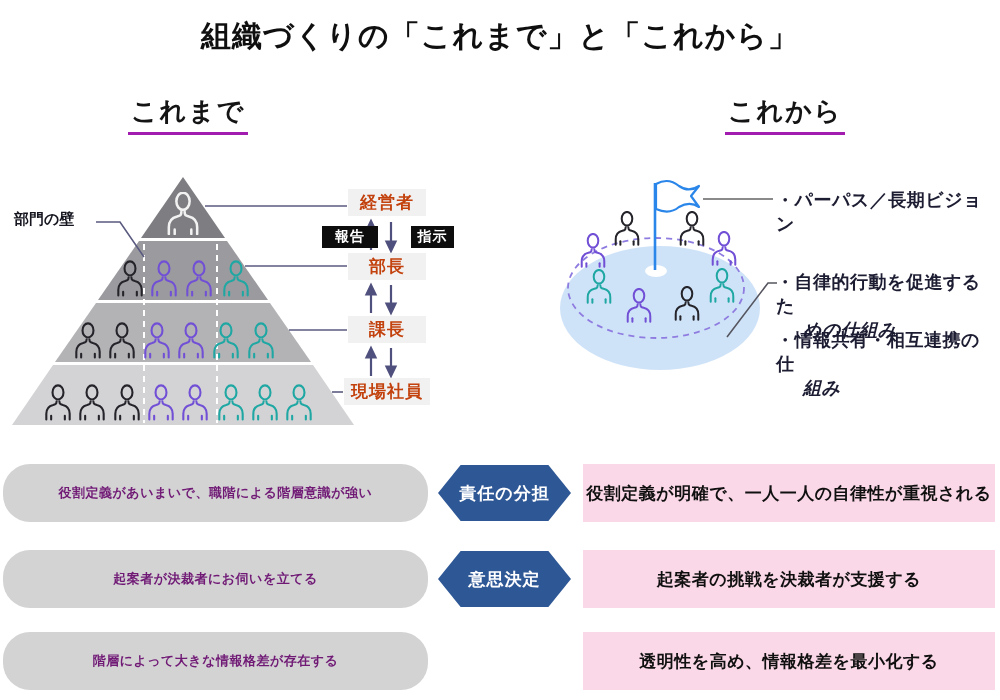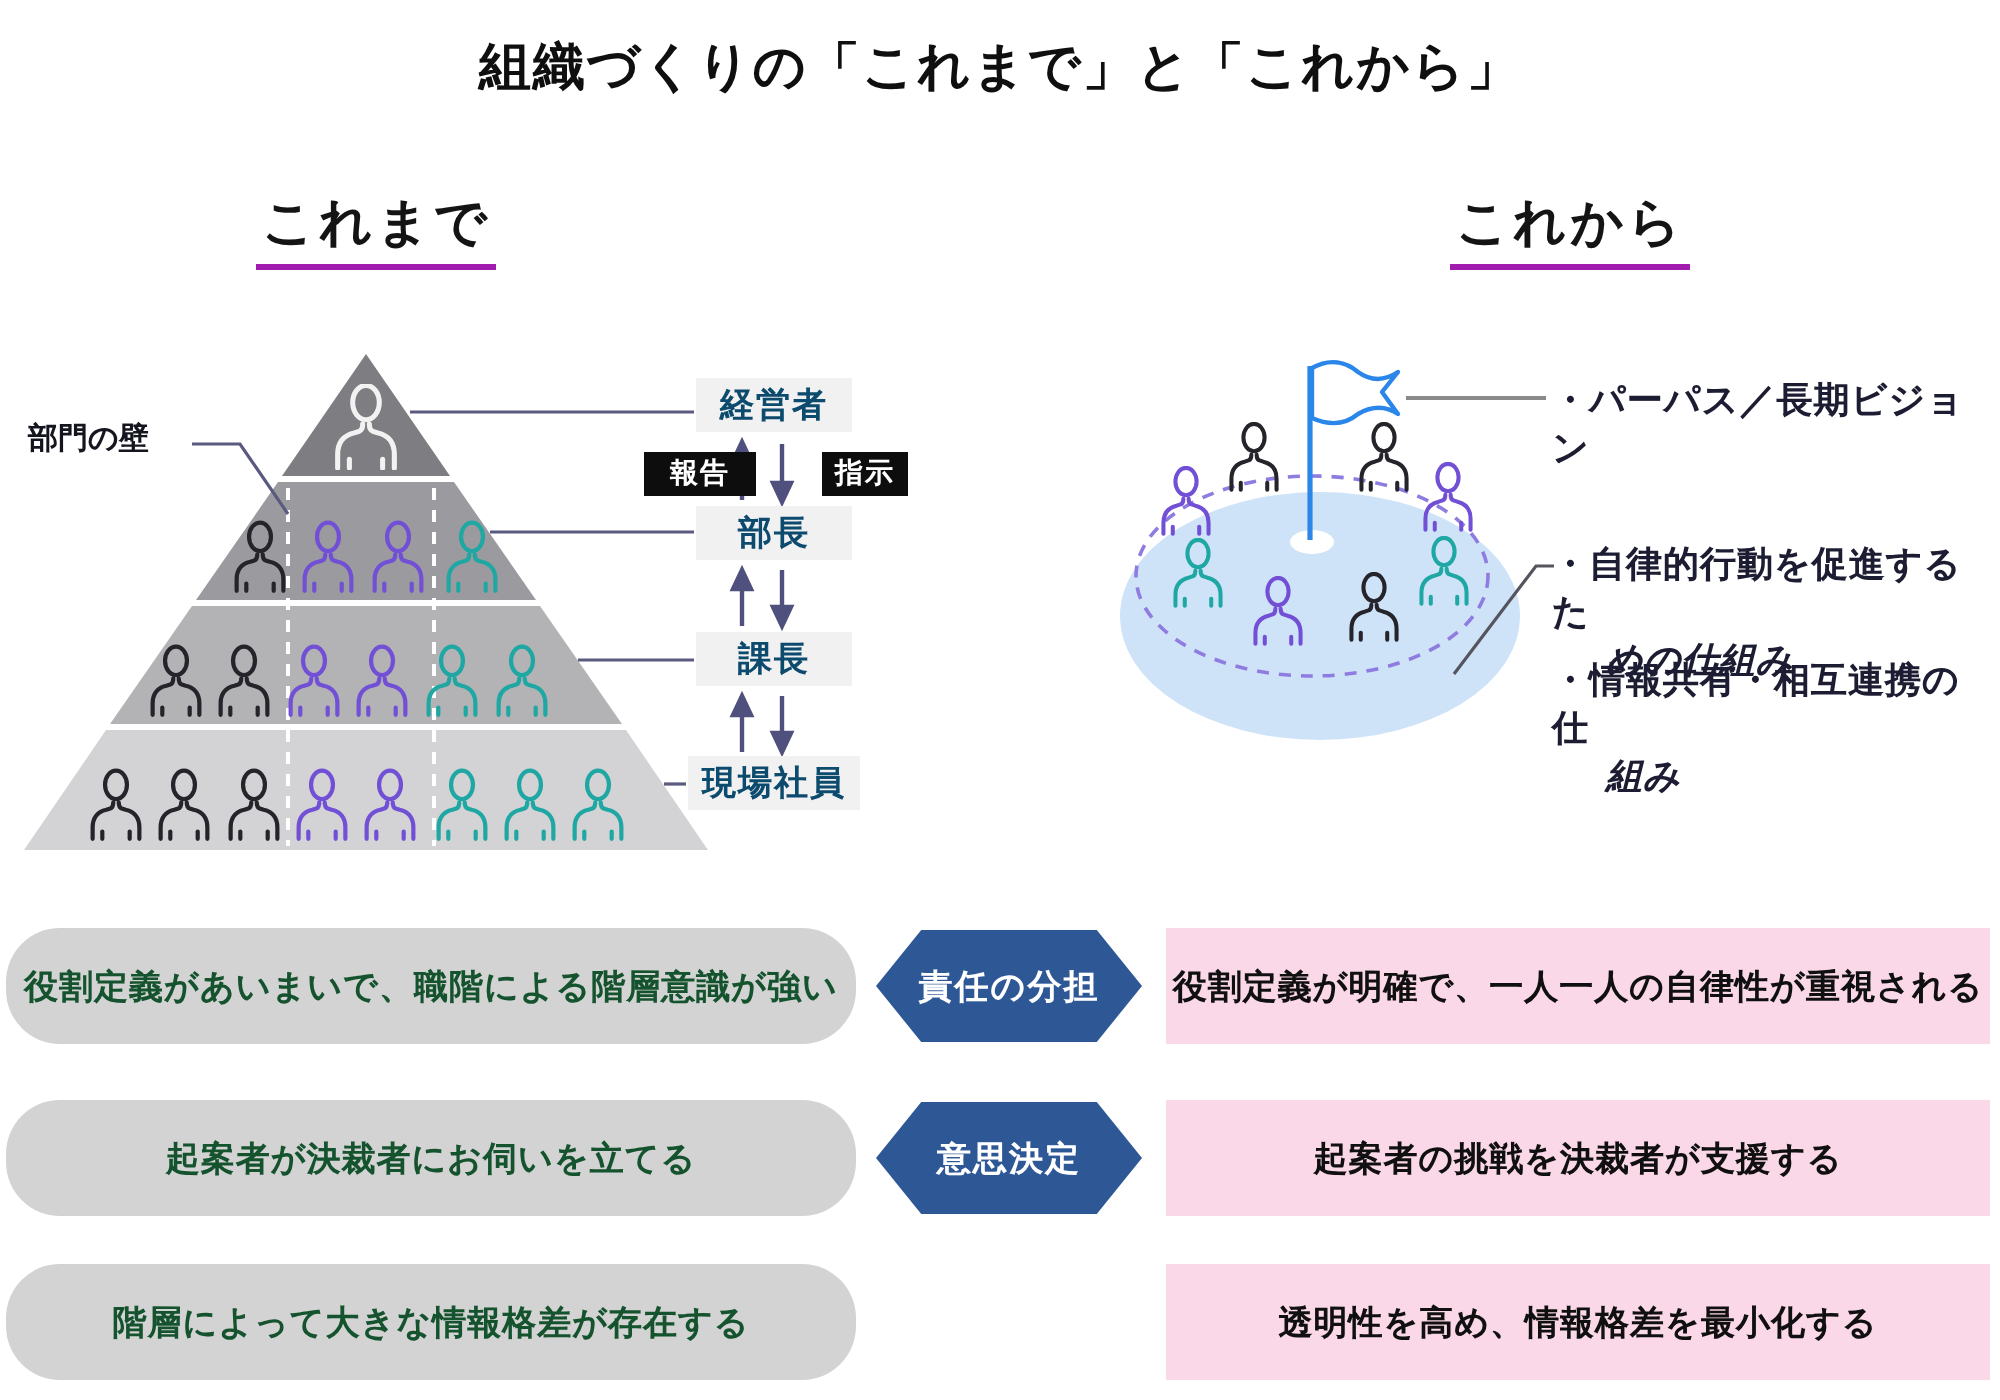--- a/index.html
+++ b/index.html
@@ -1,30 +1,30 @@
 <!DOCTYPE html>
 <html><head>
 <meta charset="utf-8">
 <style>
   html,body{margin:0;padding:0;background:#fff;}
   .stage{position:relative;width:1000px;height:700px;background:#fff;overflow:hidden;
          font-family:"Liberation Sans","DejaVu Sans",sans-serif;}
   .abs{position:absolute;}
-  .title{left:0;top:16px;width:1000px;text-align:center;font-size:26px;font-weight:700;
+  .title{left:0;top:16px;width:1000px;text-align:center;font-size:30px;font-weight:700;
          color:#0f0f0f;letter-spacing:1px;}
   .heading{font-size:26px;font-weight:700;color:#141414;border-bottom:3px solid #a21caf;
            padding:0 3px 3px 3px;letter-spacing:2px;}
   .wall-label{left:14px;top:210px;font-size:15px;font-weight:700;color:#15151f;}
-  .lvl{background:#f1f1f2;color:#0c4a6e;font-size:17px;font-weight:700;
+  .lvl{background:#f1f1f2;color:#c2410c;font-size:17px;font-weight:700;
        display:flex;align-items:center;justify-content:center;letter-spacing:1px;}
   .tag{background:#0d0d0d;color:#fff;font-size:14px;font-weight:700;
        display:flex;align-items:center;justify-content:center;letter-spacing:1px;}
   .bullet{font-size:18px;font-weight:700;color:#1c1c32;line-height:24px;letter-spacing:0.5px;}
   .bullet .cont{margin-left:27px;font-style:italic;}
-  .cellL{color:#14532d;font-size:17px;font-weight:700;display:flex;align-items:center;
+  .cellL{color:#701a75;font-size:13px;font-weight:700;display:flex;align-items:center;
          justify-content:center;letter-spacing:0.5px;border-radius:27px;}
   .cellR{color:#101010;font-size:17px;font-weight:700;display:flex;align-items:center;
          justify-content:center;letter-spacing:0.5px;}
   .hex{clip-path:polygon(0 50%,17% 0,83% 0,100% 50%,83% 100%,17% 100%);color:#fff;
        font-size:17px;font-weight:700;display:flex;align-items:center;justify-content:center;
        letter-spacing:1px;}
 </style>
 </head>
 <body>
 

